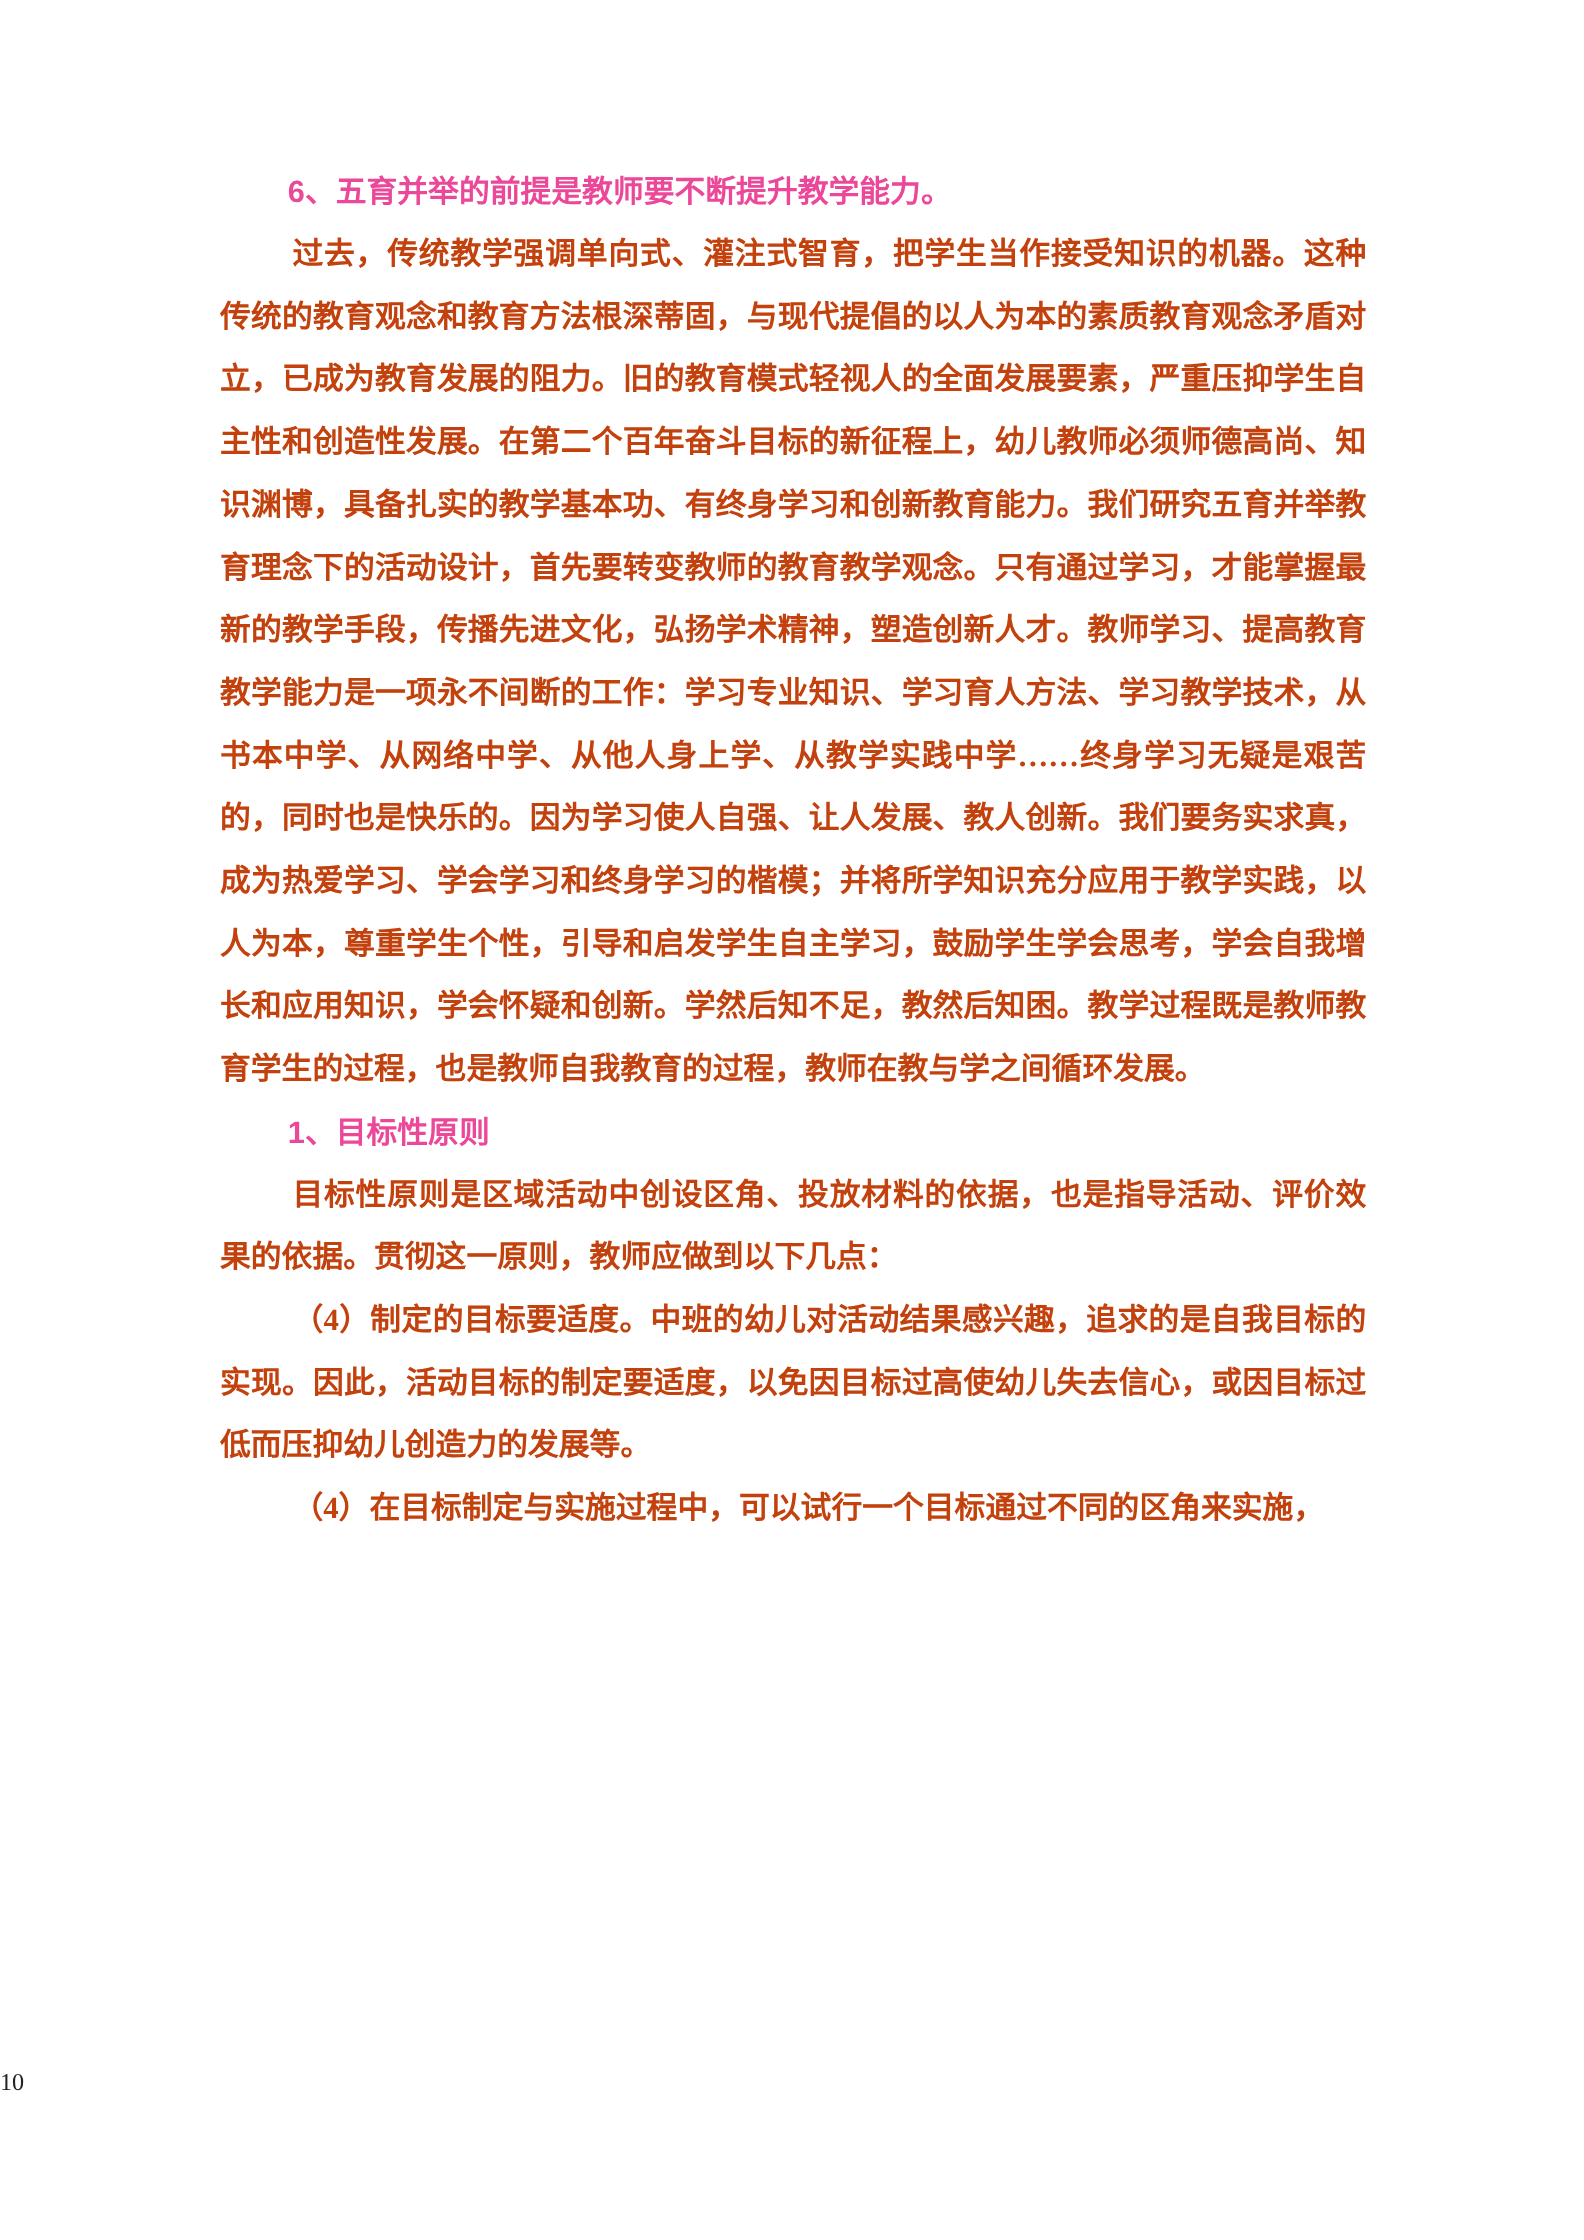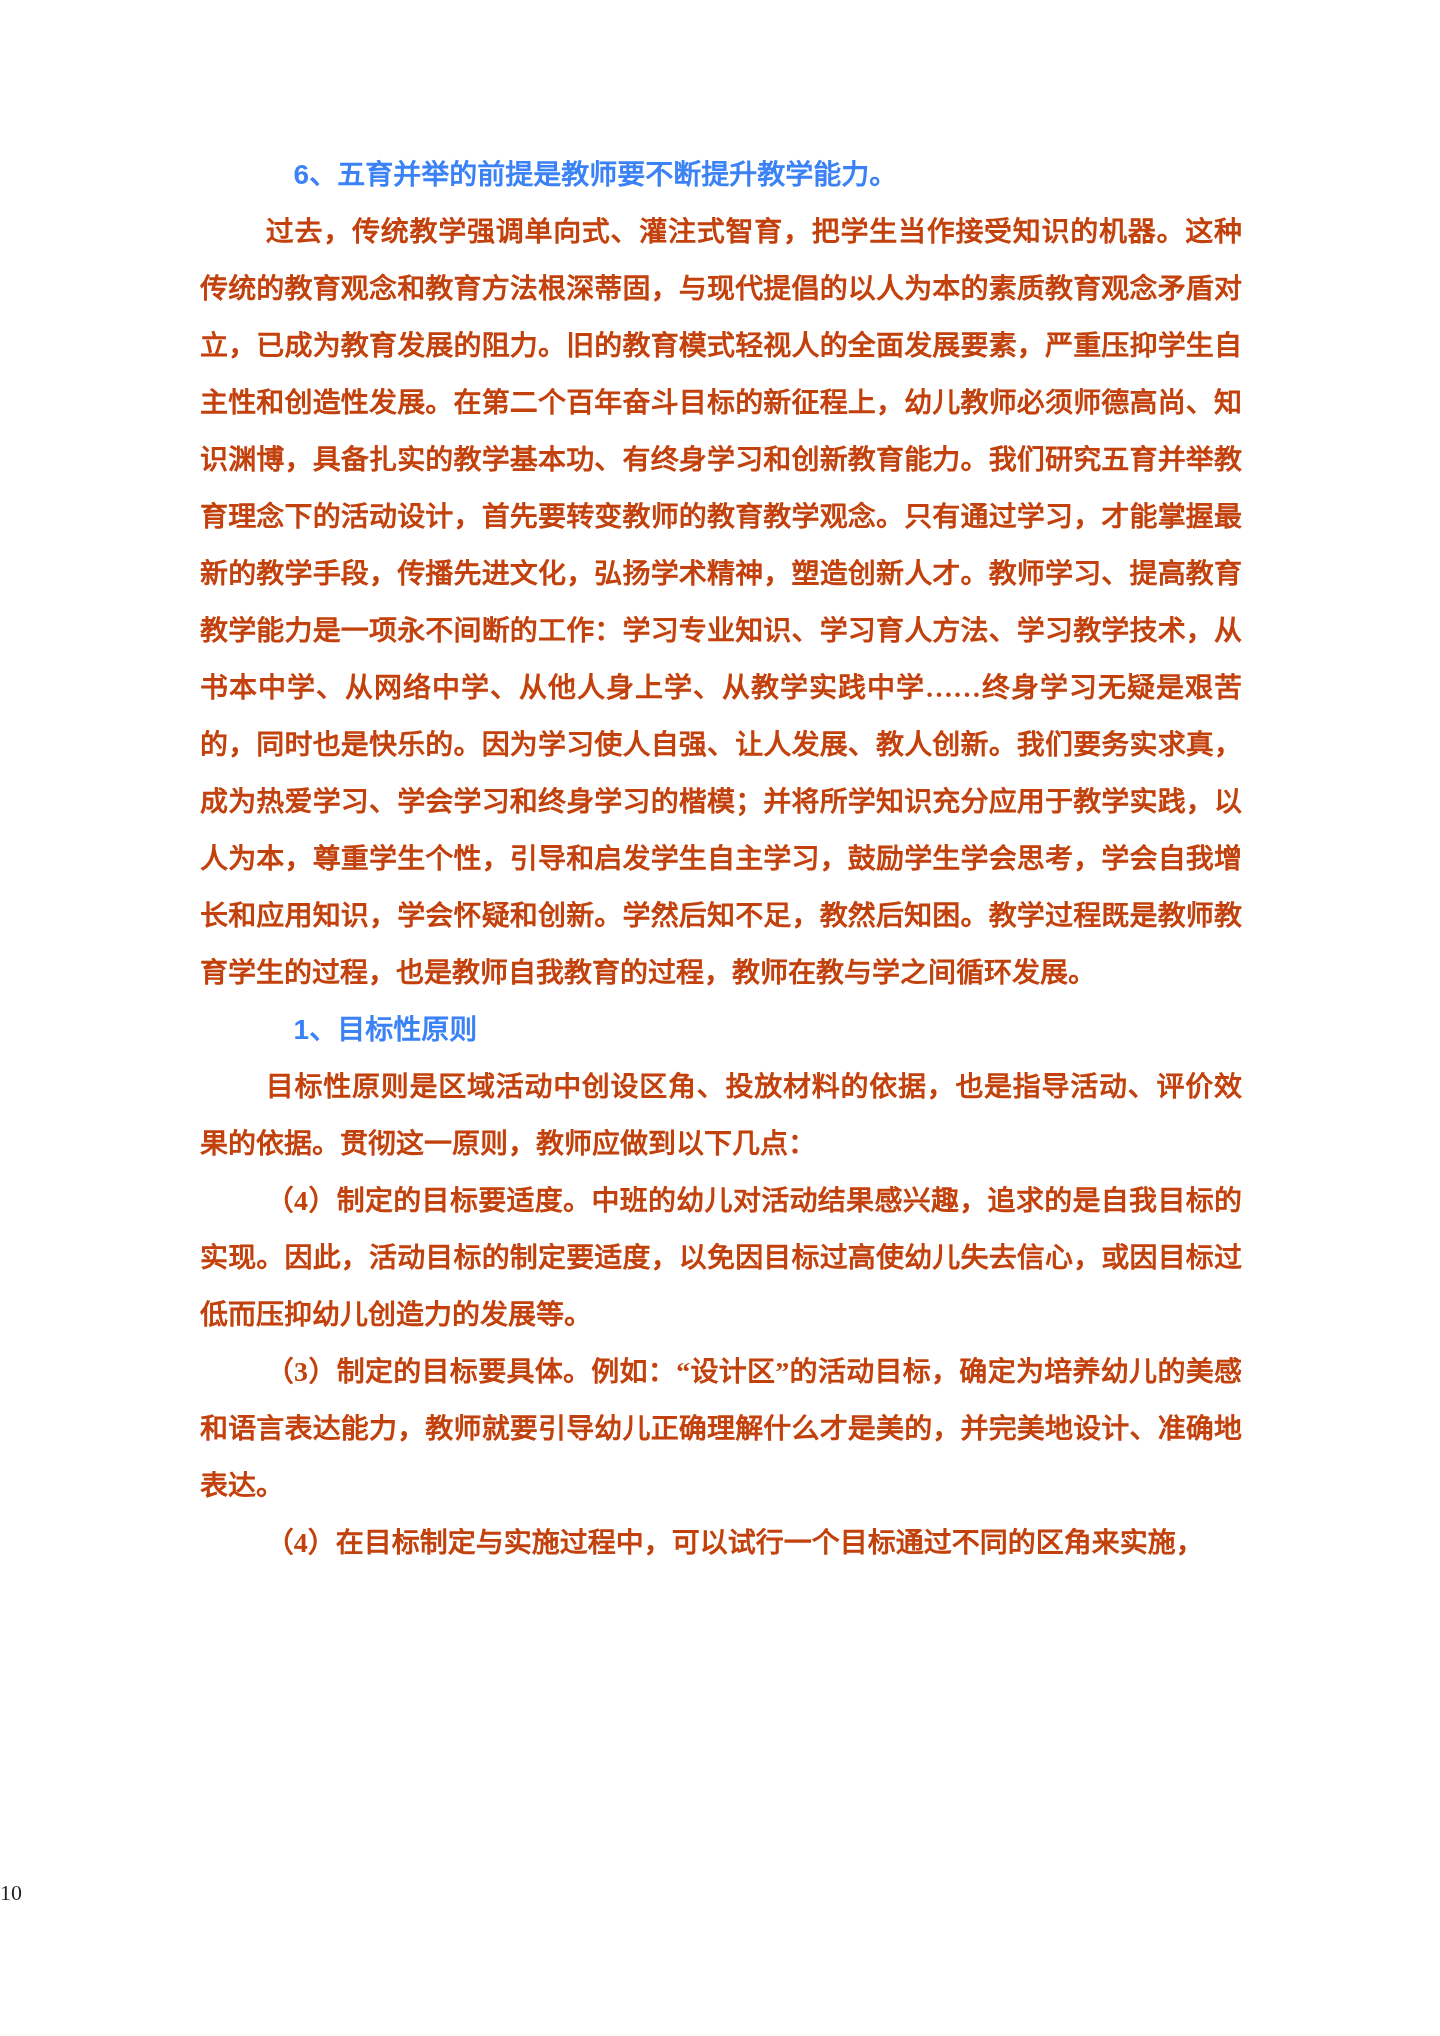--- a/index.html
+++ b/index.html
@@ -31,22 +31,21 @@
     text-align: justify;
   }
   .para {
     text-indent: 2.35em;
     font-weight: bold;
     color: #c2410c;
   }
   .heading {
     font-family: "Liberation Sans", "DejaVu Sans", sans-serif;
     font-weight: 700;
-    color: #3b82f6;
-    margin-left: 32px;
+    color: #ec4899;
   }
   .heading.indent-num {
     text-indent: 2.2em;
   }
   .heading.flush {
     text-indent: 0;
   }
   .page-number {
     position: absolute;
     left: 0;
@@ -61,17 +60,16 @@
 </head>
 <body>
 
 <div class="page">
   <div class="content">
     <div class="heading indent-num">6、五育并举的前提是教师要不断提升教学能力。</div>
     <div class="para">过去，传统教学强调单向式、灌注式智育，把学生当作接受知识的机器。这种传统的教育观念和教育方法根深蒂固，与现代提倡的以人为本的素质教育观念矛盾对立，已成为教育发展的阻力。旧的教育模式轻视人的全面发展要素，严重压抑学生自主性和创造性发展。在第二个百年奋斗目标的新征程上，幼儿教师必须师德高尚、知识渊博，具备扎实的教学基本功、有终身学习和创新教育能力。我们研究五育并举教育理念下的活动设计，首先要转变教师的教育教学观念。只有通过学习，才能掌握最新的教学手段，传播先进文化，弘扬学术精神，塑造创新人才。教师学习、提高教育教学能力是一项永不间断的工作：学习专业知识、学习育人方法、学习教学技术，从书本中学、从网络中学、从他人身上学、从教学实践中学……终身学习无疑是艰苦的，同时也是快乐的。因为学习使人自强、让人发展、教人创新。我们要务实求真，成为热爱学习、学会学习和终身学习的楷模；并将所学知识充分应用于教学实践，以人为本，尊重学生个性，引导和启发学生自主学习，鼓励学生学会思考，学会自我增长和应用知识，学会怀疑和创新。学然后知不足，教然后知困。教学过程既是教师教育学生的过程，也是教师自我教育的过程，教师在教与学之间循环发展。</div>
     <div class="heading indent-num">1、目标性原则</div>
     <div class="para">目标性原则是区域活动中创设区角、投放材料的依据，也是指导活动、评价效果的依据。贯彻这一原则，教师应做到以下几点：</div>
     <div class="para">（4）制定的目标要适度。中班的幼儿对活动结果感兴趣，追求的是自我目标的实现。因此，活动目标的制定要适度，以免因目标过高使幼儿失去信心，或因目标过低而压抑幼儿创造力的发展等。</div>
-    <div class="para">（3）制定的目标要具体。例如：“设计区”的活动目标，确定为培养幼儿的美感和语言表达能力，教师就要引导幼儿正确理解什么才是美的，并完美地设计、准确地表达。</div>
     <div class="para">（4）在目标制定与实施过程中，可以试行一个目标通过不同的区角来实施，</div>
   </div>
   <div class="page-number">10</div>
 </div>
 
 </body></html>

